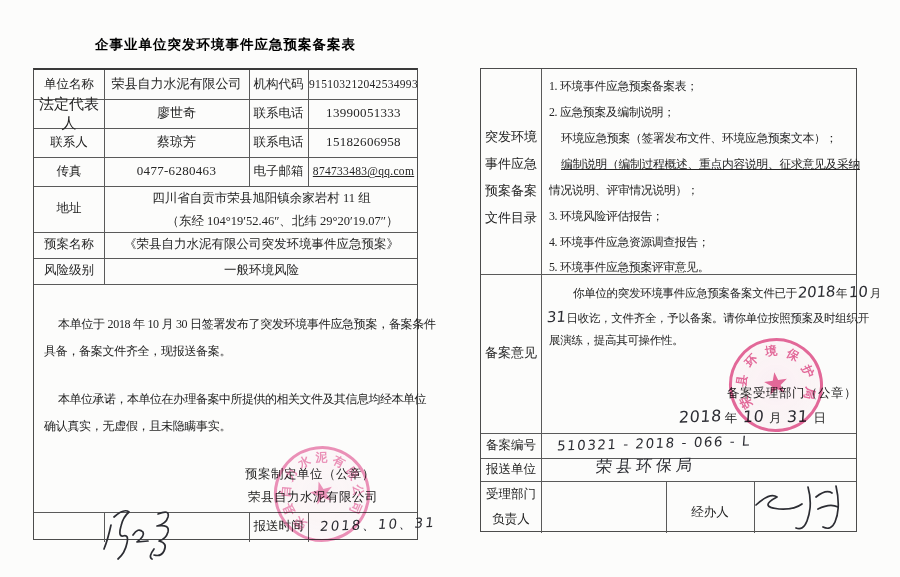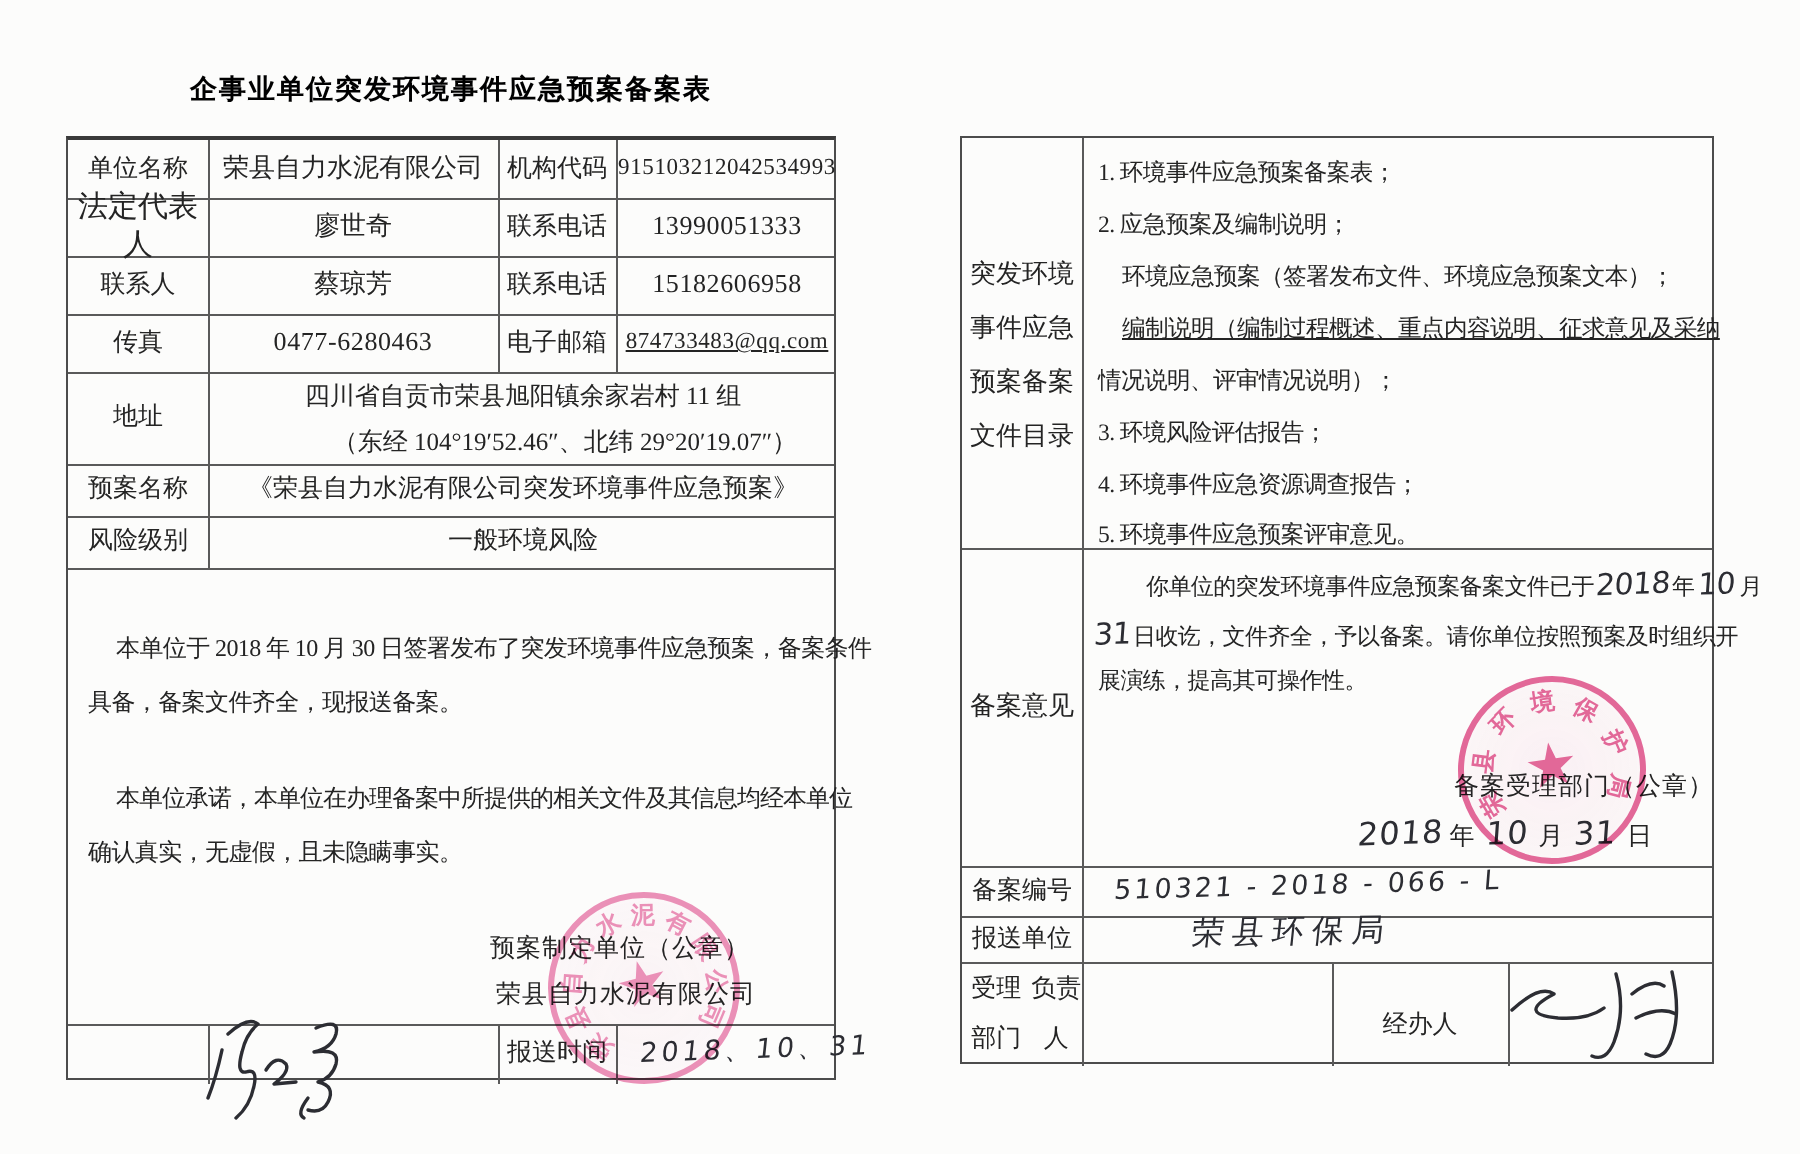--- a/index.html
+++ b/index.html
@@ -158,21 +158,21 @@
     <div class="caption" style="left:198px;top:338px;">
       <span class="hw" style="font-size:16px;margin-right:3px;">2018</span><span>年</span><span class="hw" style="font-size:16px;margin:0 5px;">10</span><span>月</span><span class="hw" style="font-size:16px;margin:0 5px;">31</span><span>日</span>
     </div>
 
     <div class="cell" style="left:0;top:364px;width:60px;height:25px;">备案编号</div>
     <div class="hwblock" style="left:76px;top:366px;font-size:13.5px;letter-spacing:1.5px;transform:rotate(-1.5deg) skewX(-6deg);">510321 - 2018 - 066 - L</div>
 
     <div class="cell" style="left:0;top:389px;width:60px;height:23px;">报送单位</div>
     <div class="hwblock" style="left:115px;top:387px;font-size:16px;letter-spacing:4px;transform:rotate(-1deg) skewX(-7deg);">荣县环保局</div>
 
-    <div class="cell" style="left:0;top:412px;width:60px;height:52px;flex-direction:row;line-height:25px;">
+    <div class="cell" style="left:0;top:412px;width:60px;height:52px;flex-direction:column;line-height:25px;">
       <span>受理部门</span>
       <span>负责人</span>
     </div>
     <div class="cell" style="left:185px;top:424px;width:88px;height:40px;">经办人</div>
   </div>
 
   <svg class="sig" style="left:748px;top:477px;" width="110" height="58" viewBox="0 0 110 58">
     <path d="M8,28 q14,-13 21,-8 q-19,10 2,12 q15,1 23,-5"></path>
     <path d="M60,10 q5,18 -1,34 q-4,10 -11,7"></path>
     <path d="M68,20 q10,-8 16,-4 M70,32 q12,-6 20,-2"></path>

